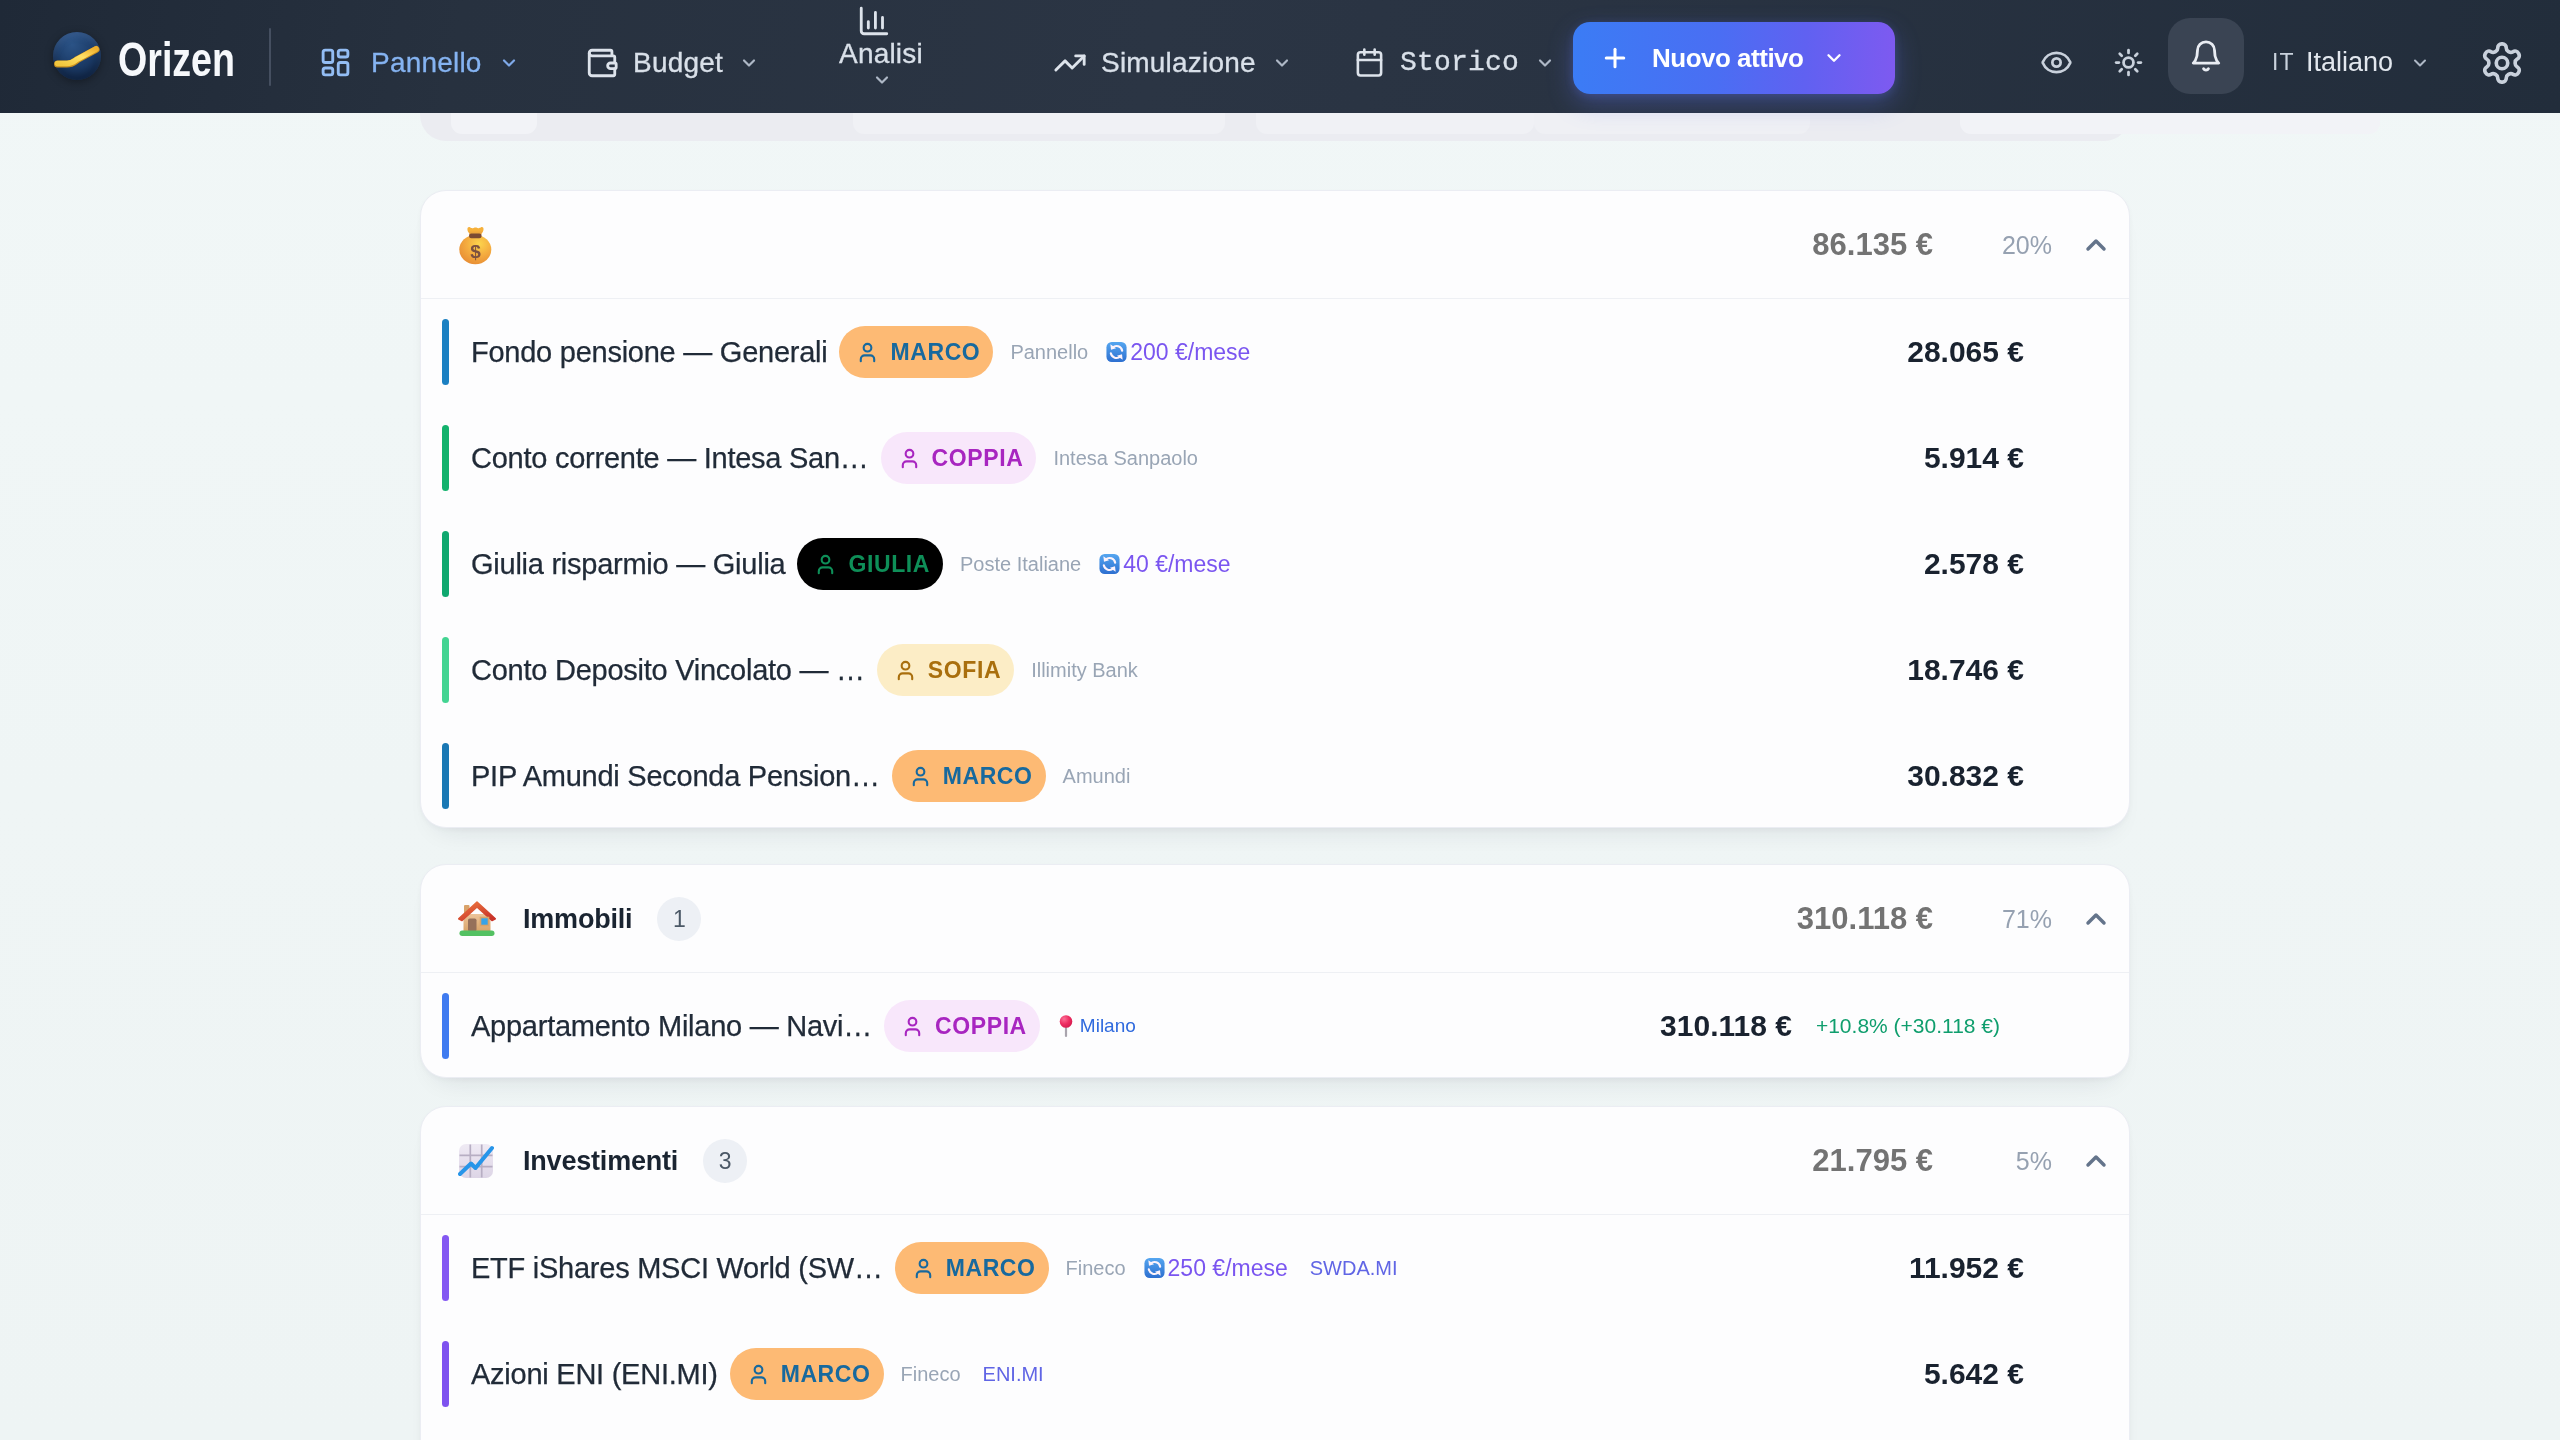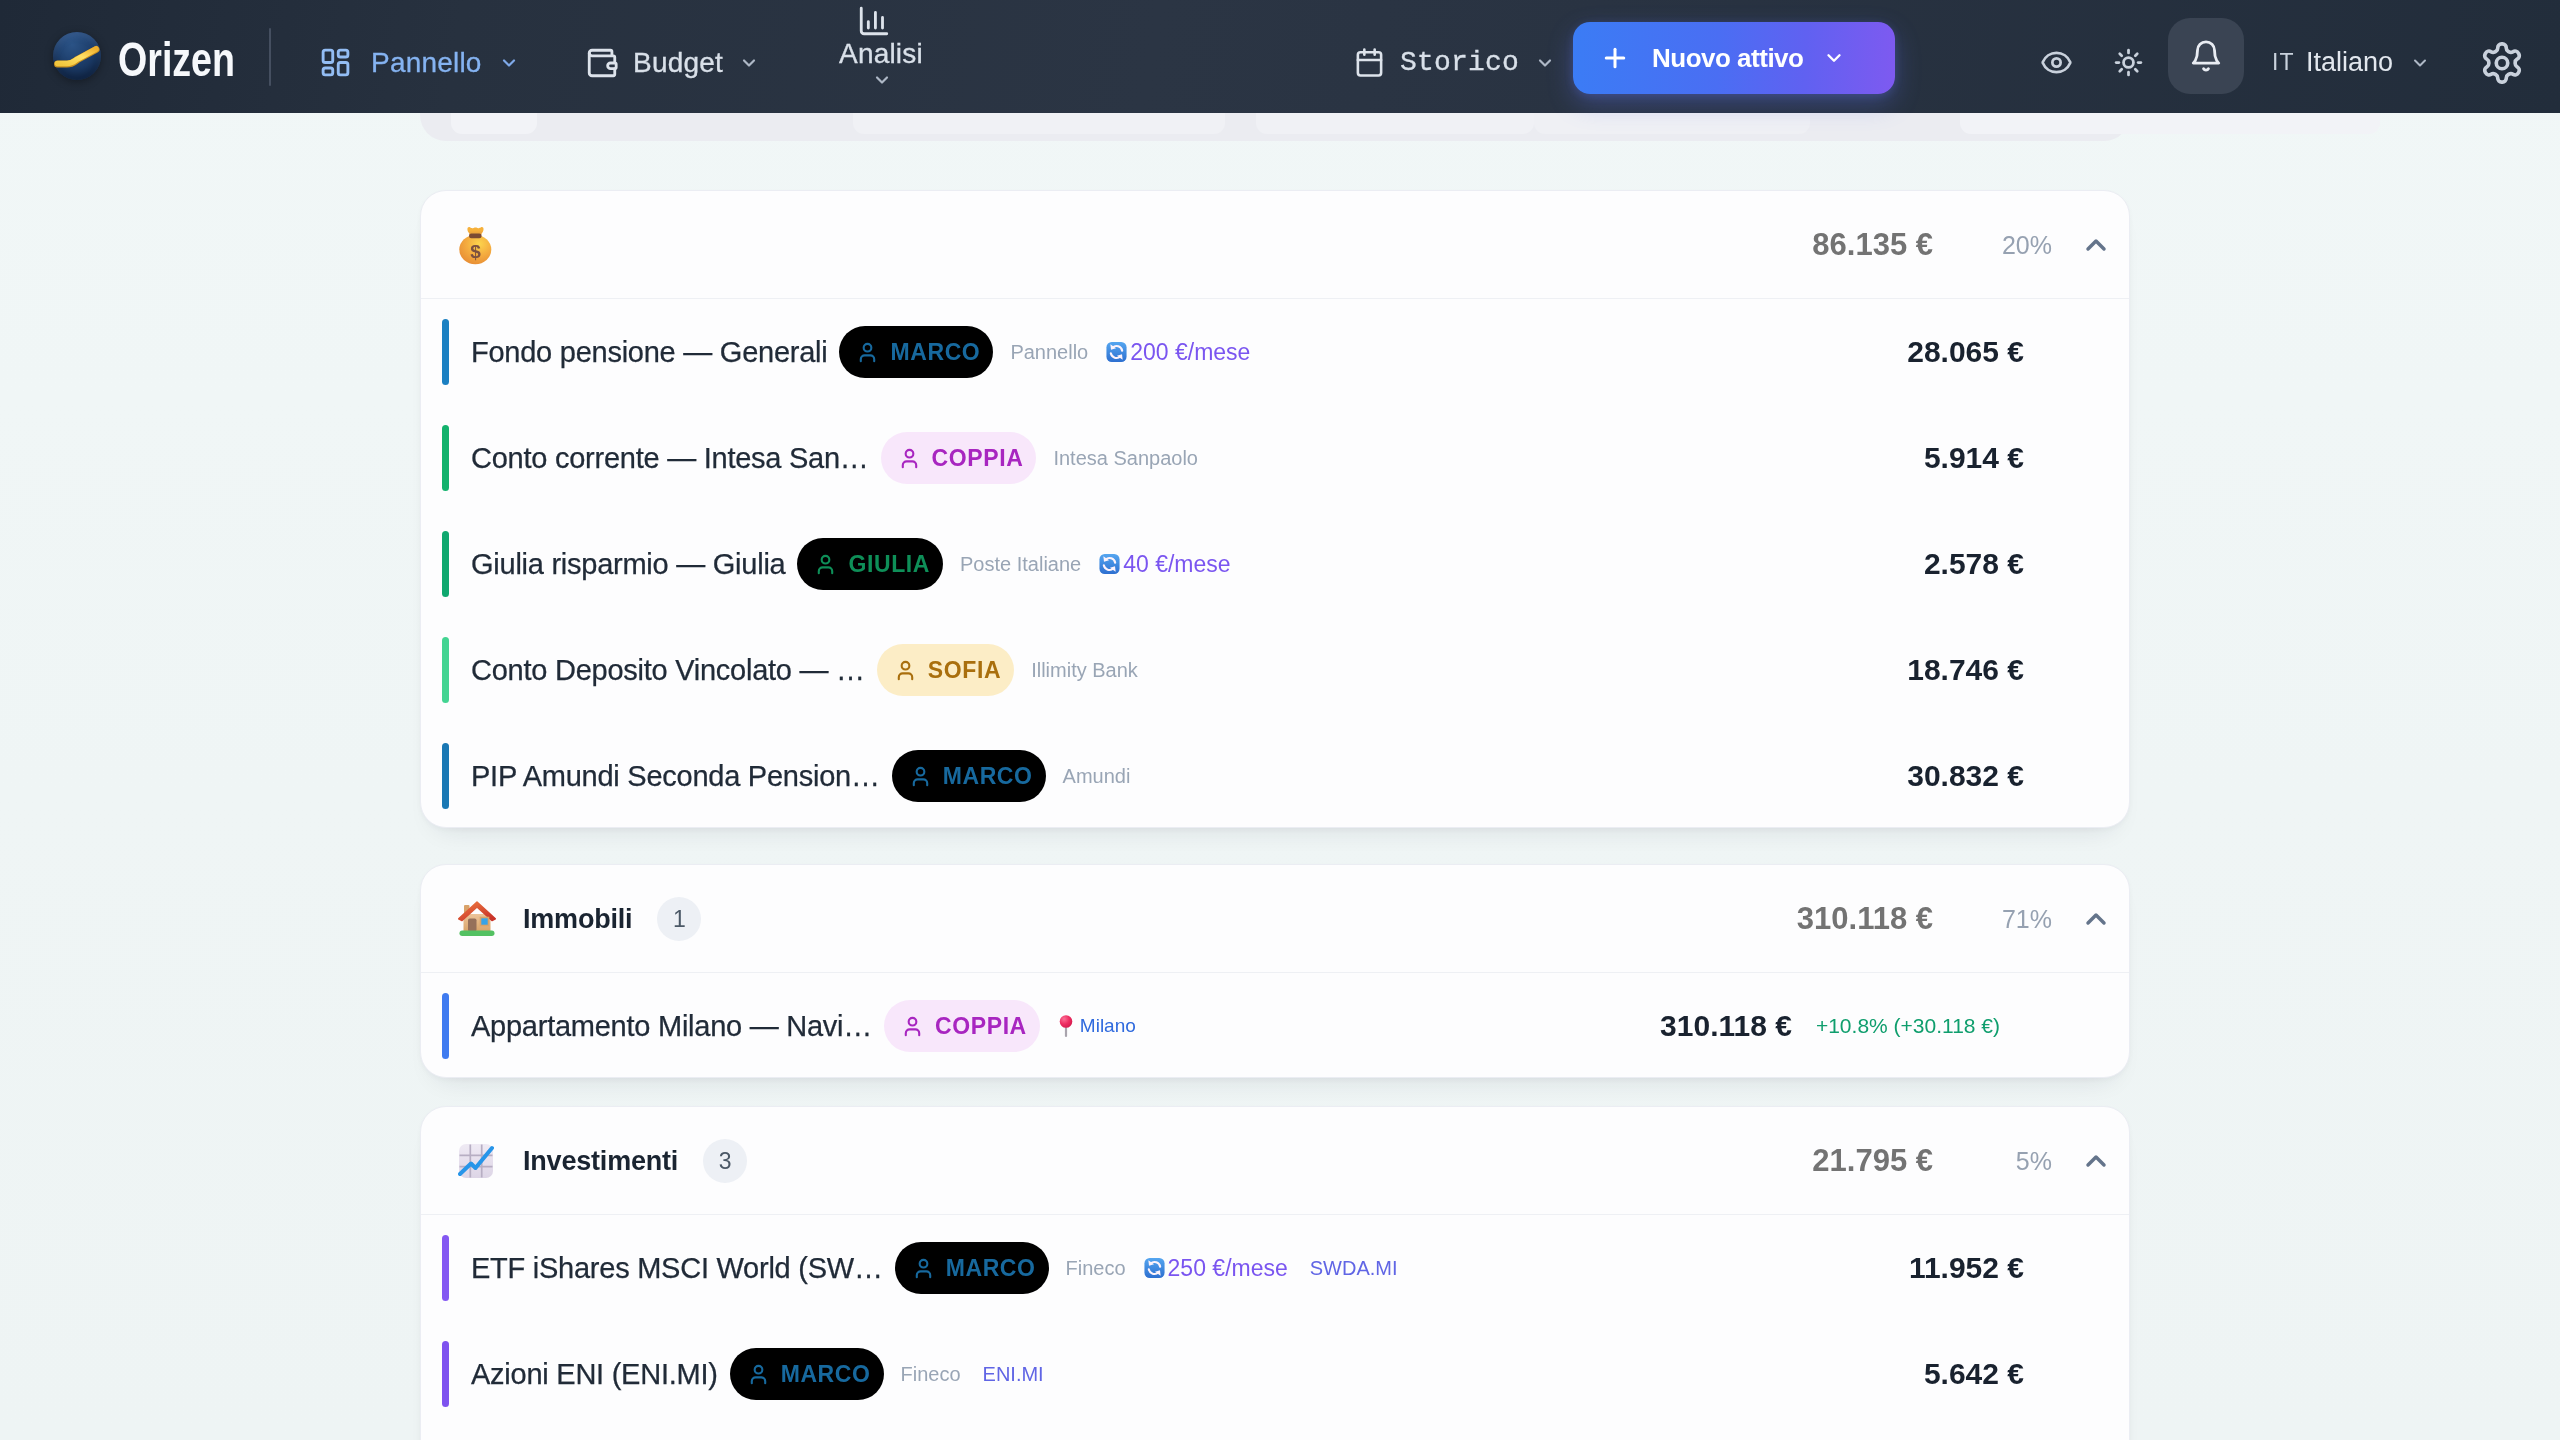--- a/index.html
+++ b/index.html
@@ -61,21 +61,21 @@
   .recur span { margin-left:3px; font-size:23px; color:#7a55f0; white-space:nowrap; }
   .tick { margin-left:22px; font-size:20px; color:#6065e5; white-space:nowrap; }
   .loc { margin-left:19px; display:flex; align-items:center; }
   .loc span { margin-left:7px; font-size:19px; color:#2f6ade; }
   .rval { position:absolute; right:105px; top:0; height:106px; display:flex; align-items:center;
      font-size:30px; font-weight:bold; color:#19222f; }
   .gval { position:absolute; right:129px; top:0; height:106px; display:flex; align-items:center; }
   .gval .b { font-size:30px; font-weight:bold; color:#19222f; }
   .gval .g { margin-left:24px; font-size:21px; color:#0f9e6d; }
 
-  .p-marco  { background:#000000; color:#17699e; }
+  .p-marco  { background:#fdba74; color:#17699e; }
   .p-coppia { background:#f8e7fb; color:#a826c0; }
   .p-giulia { background:#000000; color:#0e8f58; }
   .p-sofia  { background:#fcedc6; color:#a96f0d; }
 </style>
 </head>
 <body>
 
 <div class="ghostcard">
   <div class="ghost" style="left:31px;width:86px;background:#f2f3f7;"></div>
   <div class="ghost" style="left:433px;width:372px;"></div>
@@ -133,20 +133,30 @@
         <path d="M8 17v-4.5"></path>
         <path d="M13 17V6"></path>
         <path d="M18 17v-7.5"></path>
     </svg>
     <div class="navtxt" style="margin-left:14px;">Analisi</div>
     <svg style="margin-left:16px;" width="20" height="20" viewBox="0 0 24 24" fill="none" stroke="#aeb8c6" stroke-width="2.6" stroke-linecap="round" stroke-linejoin="round">
         <path d="m6 9 6 6 6-6"></path>
       </svg>
   </div>
 
+  <div class="itm" style="left:1053px;">
+    <svg width="34" height="34" viewBox="0 0 24 24" fill="none" stroke="#dde3eb" stroke-width="2" stroke-linecap="round" stroke-linejoin="round">
+      <polyline points="22 7 13.5 15.5 8.5 10.5 2 17"></polyline>
+        <polyline points="16 7 22 7 22 13"></polyline>
+    </svg>
+    <div class="navtxt" style="margin-left:14px;">Simulazione</div>
+    <svg style="margin-left:16px;" width="20" height="20" viewBox="0 0 24 24" fill="none" stroke="#aeb8c6" stroke-width="2.6" stroke-linecap="round" stroke-linejoin="round">
+        <path d="m6 9 6 6 6-6"></path>
+      </svg>
+  </div>
 
   <div class="itm" style="left:1354px;">
     <svg width="31" height="31" viewBox="0 0 24 24" fill="none" stroke="#dde3eb" stroke-width="2" stroke-linecap="round" stroke-linejoin="round">
       <path d="M8 2v4"></path>
         <path d="M16 2v4"></path>
         <rect x="3" y="4" width="18" height="18" rx="2"></rect>
         <path d="M3 10h18"></path>
     </svg>
     <div class="navtxt" style="margin-left:15px;font-family:Liberation Mono, monospace;">Storico</div>
     <svg style="margin-left:16px;" width="20" height="20" viewBox="0 0 24 24" fill="none" stroke="#aeb8c6" stroke-width="2.6" stroke-linecap="round" stroke-linejoin="round">

